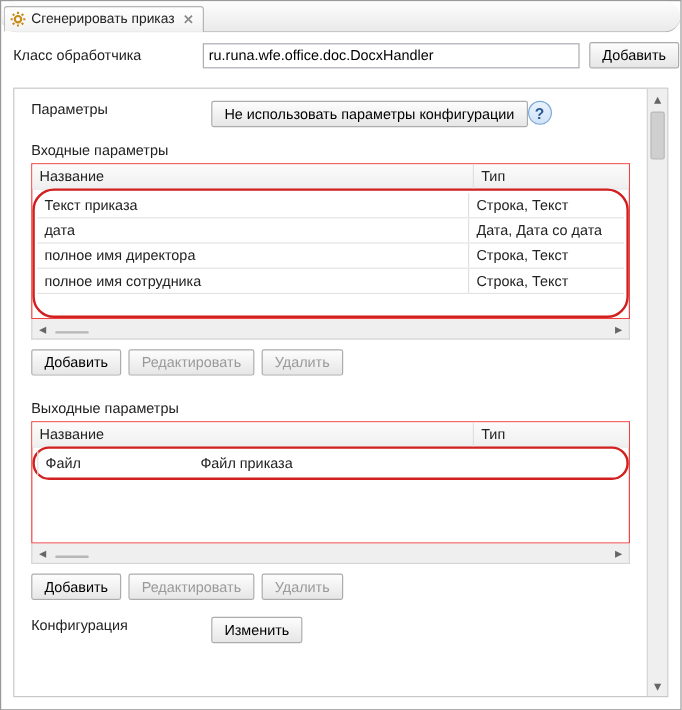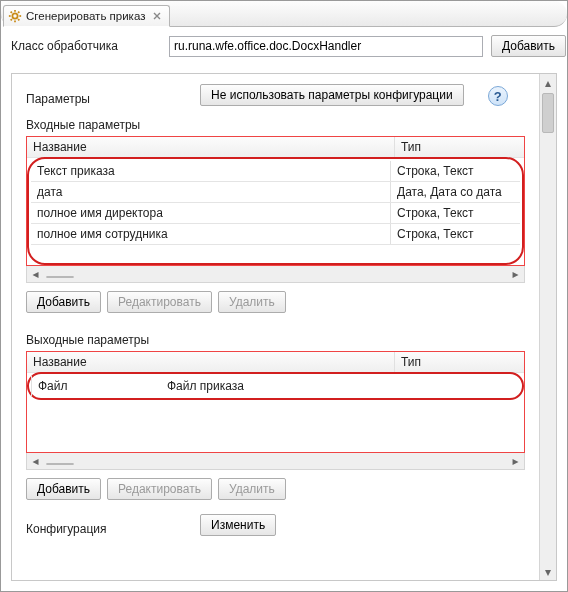--- a/index.html
+++ b/index.html
@@ -72,21 +72,21 @@
     flex:0 0 17px;
     background:#efefef;
     border-left:1px solid #d5d5d5;
     display:flex; flex-direction:column;
   }
   .vscroll .thumb { flex:0 0 40px; margin:2px; background:#cfcfcf; border:1px solid #b8b8b8; border-radius:2px;}
   .vscroll .track { flex:1; }
   .vsbtn { height:17px; display:flex;align-items:center;justify-content:center; color:#666;}
   .scrollcontent { flex:1; padding:10px 14px 10px 14px; overflow:hidden; position:relative; }
   .section-title { margin:6px 0 4px 0; }
-  .param-row { display:flex; align-items:flex-end; gap:24px; margin-bottom:12px; }
+  .param-row { display:flex; align-items:flex-start; gap:0; margin-bottom:12px; }
   .help-icon {
     width:20px;height:20px;border-radius:50%;
     border:1px solid #7aa7d7;
     background:linear-gradient(#eaf3fd,#cfe3f8);
     color:#2a5a92; font-weight:bold;
     display:flex;align-items:center;justify-content:center;
     font-size:13px;
   }
   .table {
     border:1px solid #ef4444;

